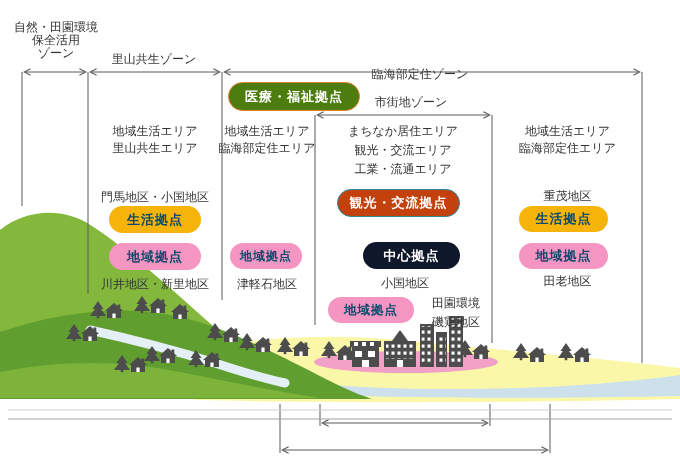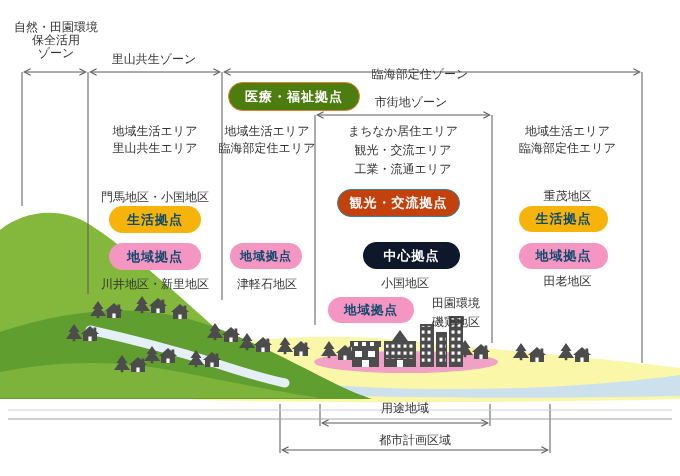--- a/index.html
+++ b/index.html
@@ -173,16 +173,14 @@
 
   <div class="t" style="left:505px;top:123px;width:125px;">
     <span class="ln">地域生活エリア</span>
     <span class="ln">臨海部定住エリア</span>
   </div>
   <div class="t" style="left:505px;top:189px;width:125px;">重茂地区</div>
   <div class="oval dark" style="left:519px;top:206px;width:89px;height:26px;background:#F6B40A;">生活拠点</div>
   <div class="oval dark" style="left:519px;top:243px;width:89px;height:26px;background:#F595C1;">地域拠点</div>
   <div class="t" style="left:505px;top:274px;width:125px;">田老地区</div>
 
-  <div class="t z" style="left:350px;top:401px;width:110px;">用途地域</div>
-  <div class="t z" style="left:352px;top:433px;width:126px;">都市計画区域</div>
 
 </div>
 
 </body></html>

